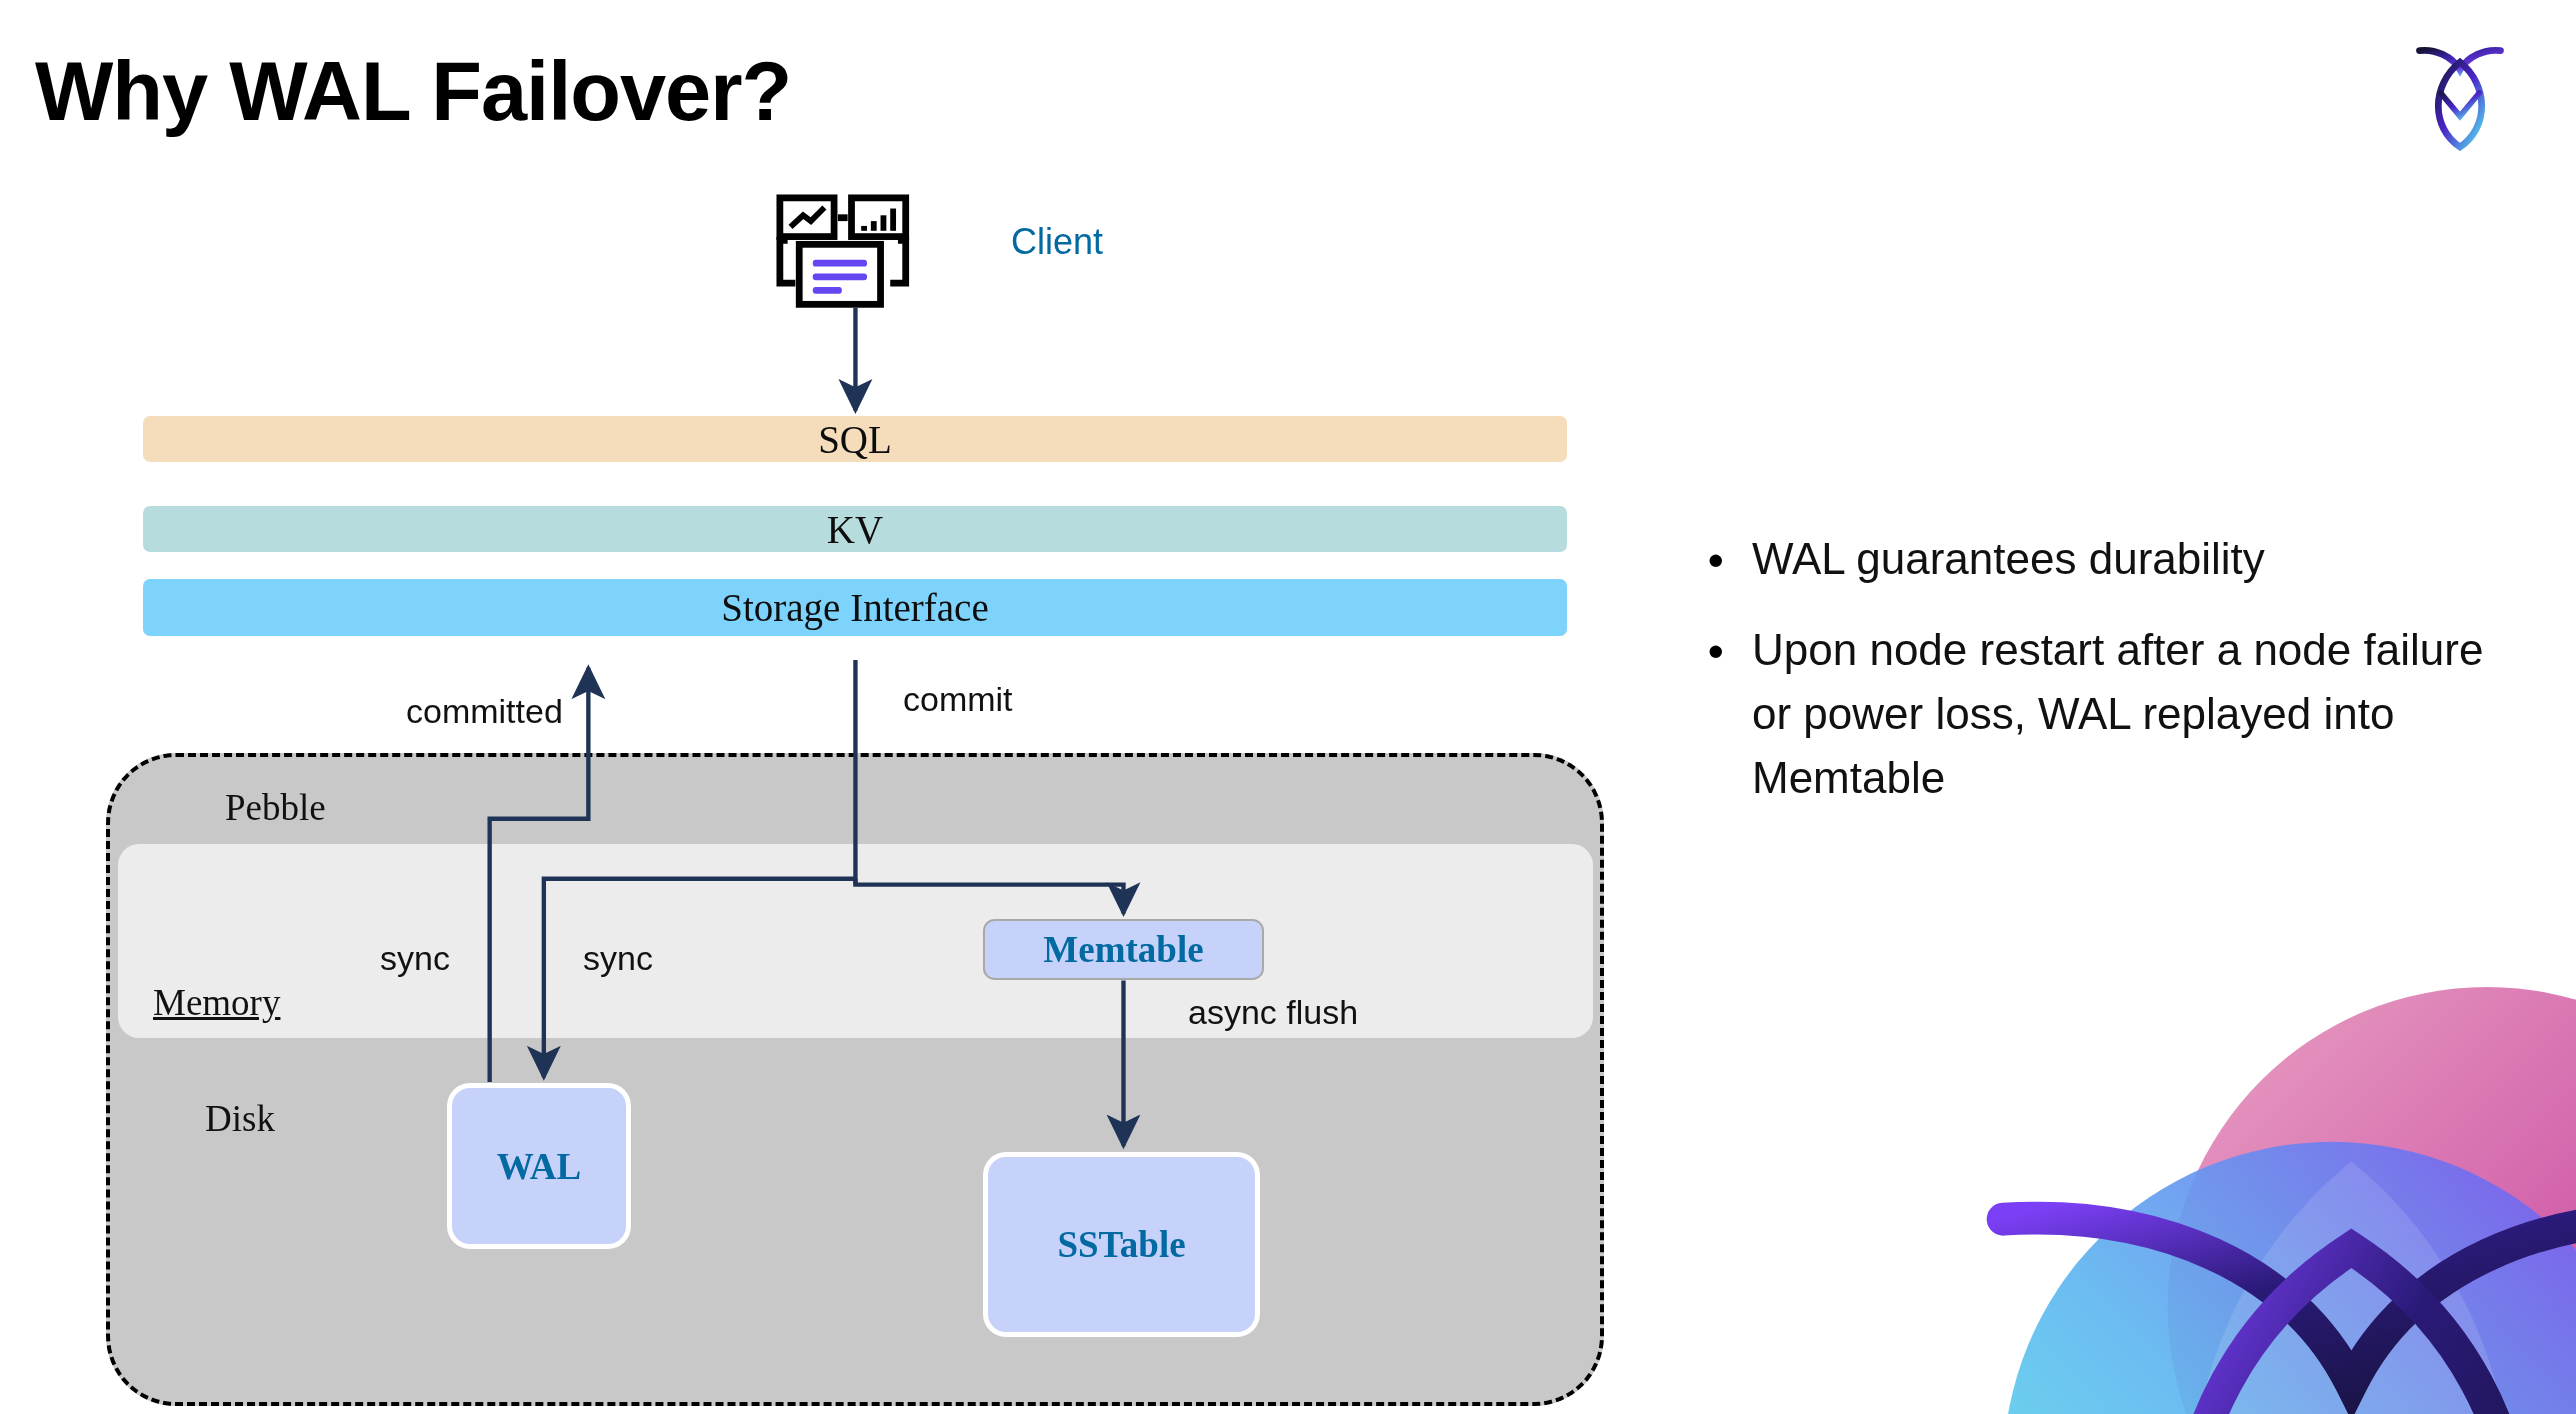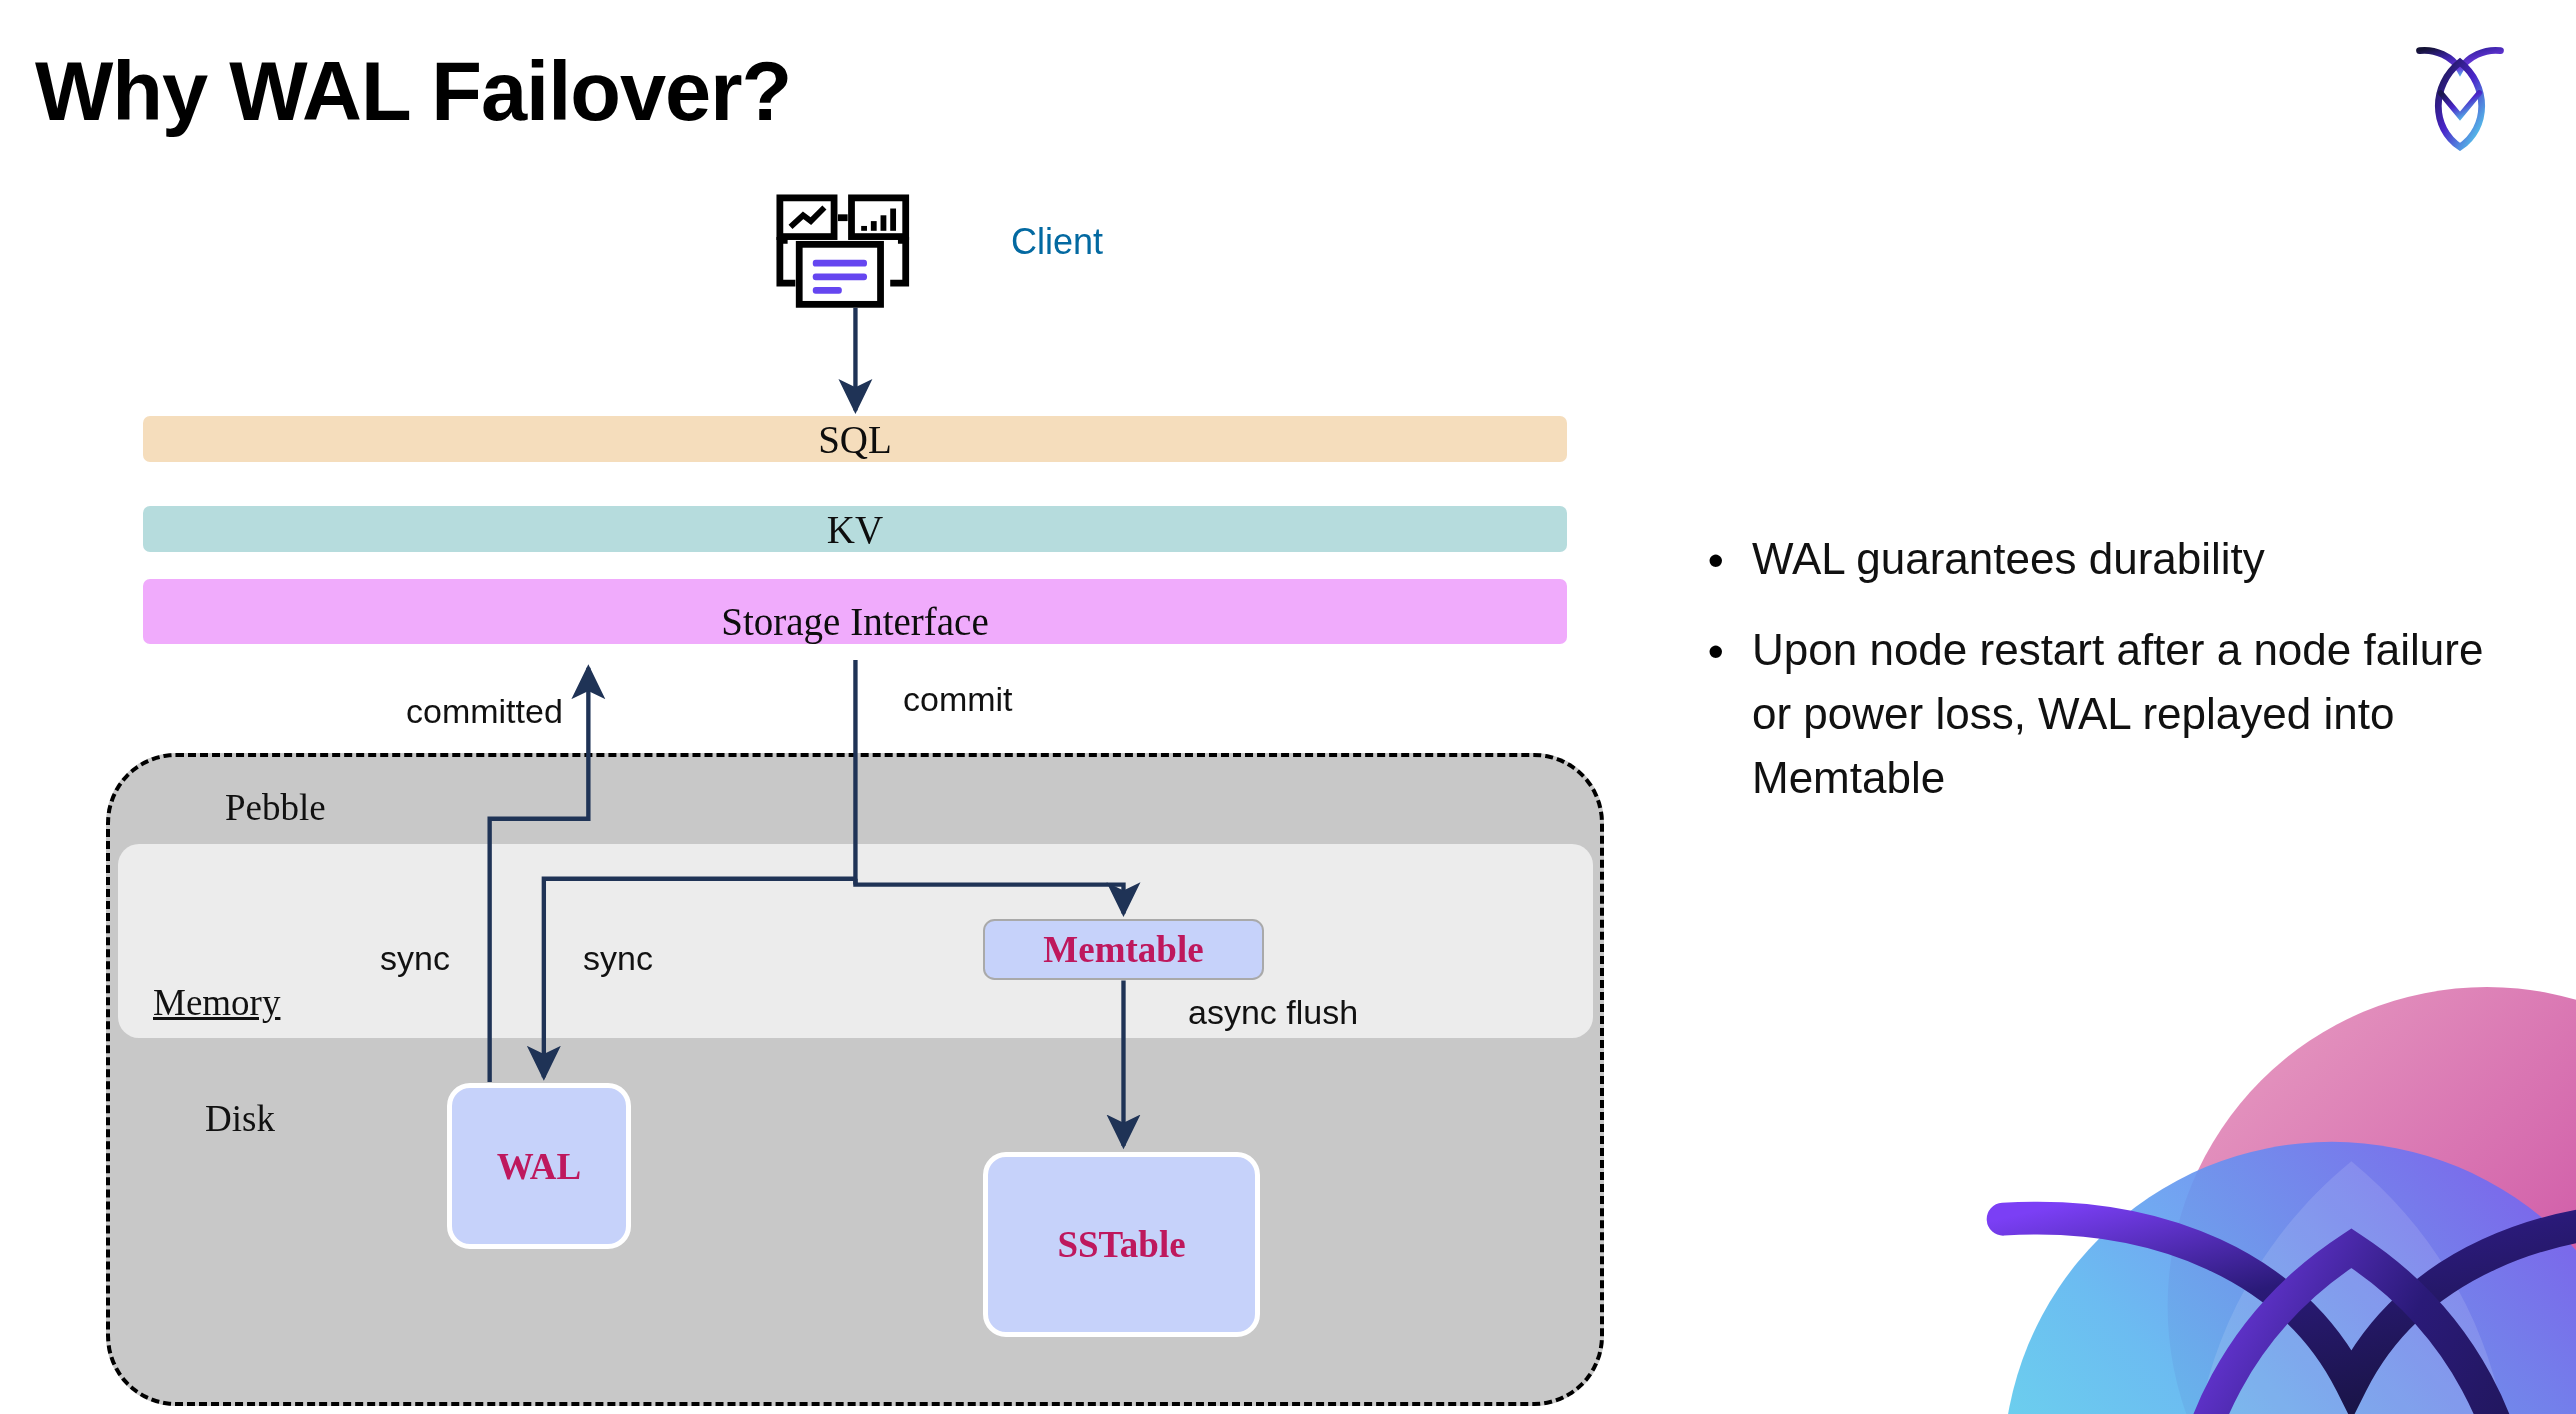--- a/index.html
+++ b/index.html
@@ -74,21 +74,21 @@
     border-radius: 7px;
     display: flex;
     align-items: center;
     justify-content: center;
     font-family: "Liberation Serif", serif;
     font-size: 39px;
     color: #0d0d0d;
   }
   #bar-sql     { top: 416px;  height: 46px;  background: #f5ddbc; }
   #bar-kv      { top: 506px;  height: 46px;  background: #b6dcdd; }
-  #bar-storage { top: 579px;  height: 65px;  background: #f0abfc; align-items: flex-end; }
+  #bar-storage { top: 579px;  height: 57px;  background: #7dd3fc; }
 
   
   #pebble-box {
     position: absolute;
     left: 106px;
     top: 753px;
     width: 1498px;
     height: 653px;
     background: #c8c8c8;
     border: 4.8px dashed #000000;
@@ -118,21 +118,21 @@
 
   
   .node-box {
     position: absolute;
     display: flex;
     align-items: center;
     justify-content: center;
     font-family: "Liberation Serif", serif;
     font-weight: 700;
     font-size: 37px;
-    color: #be185d;
+    color: #0369a1;
     background: #c6d2fa;
     box-sizing: border-box;
     text-align: right;
   }
   #node-memtable {
     left: 983px; top: 919px; width: 281px; height: 61px;
     border: 2.9px solid #a9a9a9; border-radius: 11.6px;
   }
   #node-wal {
     left: 447px; top: 1083px; width: 184px; height: 166px;

